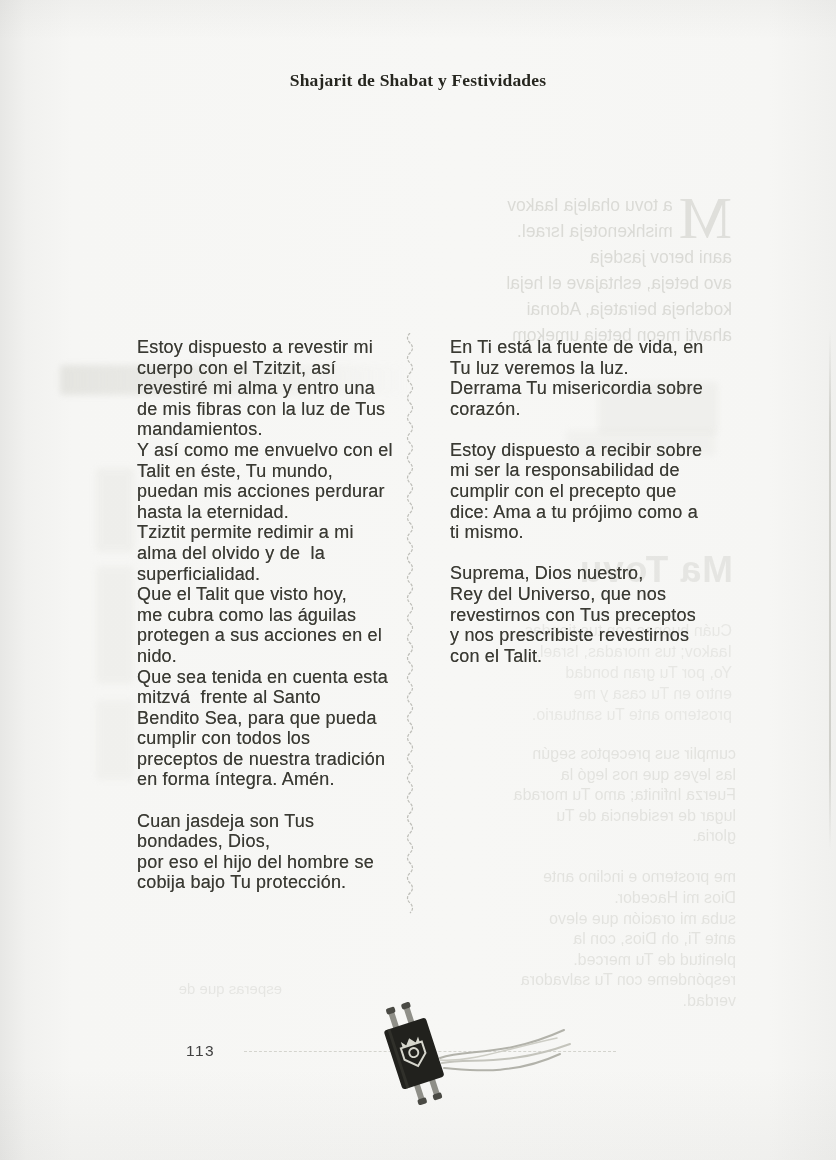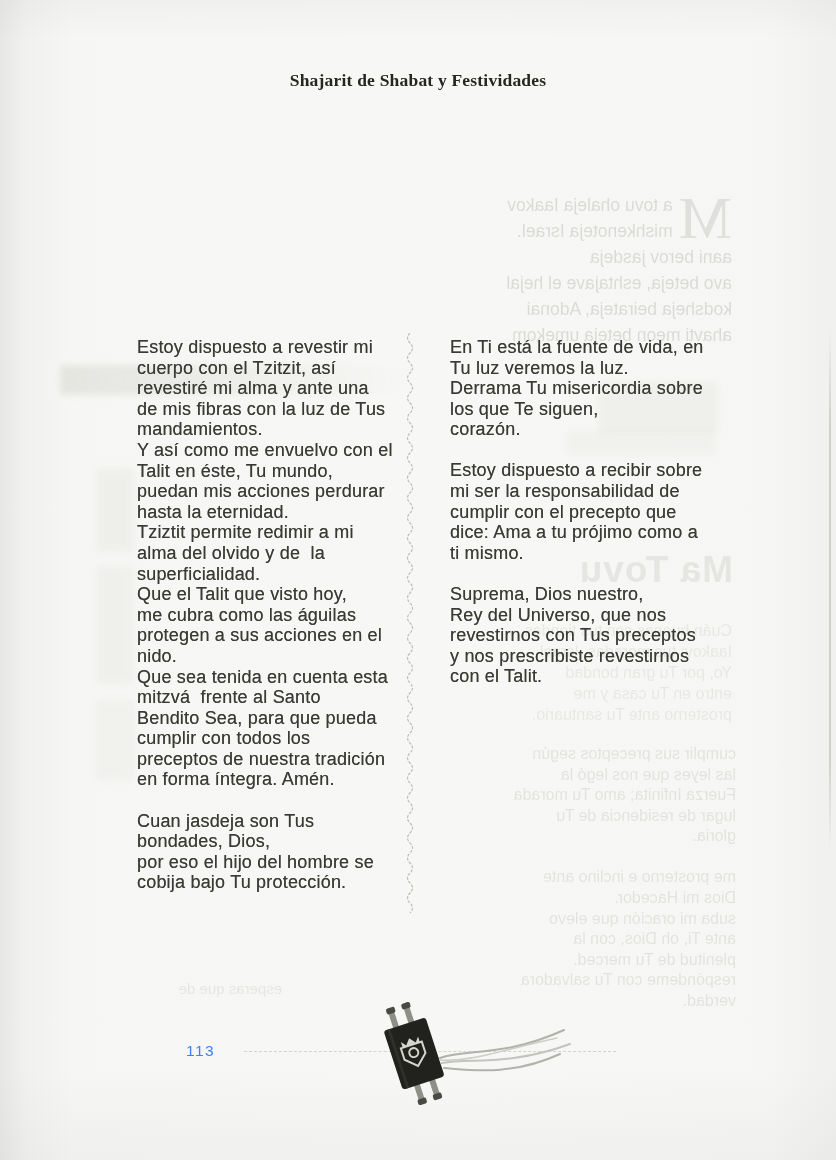--- a/index.html
+++ b/index.html
@@ -43,21 +43,21 @@
        background:linear-gradient(90deg,#d6d6d0,rgba(219,219,213,0));}
   .sm2{left:96px;top:468px;width:38px;height:84px;opacity:.25;}
   .sm3{left:96px;top:566px;width:38px;height:118px;opacity:.22;}
   .sm4{left:96px;top:700px;width:38px;height:80px;opacity:.20;}
   .sm5{left:598px;top:382px;width:120px;height:52px;opacity:.24;}
   .sm6{left:566px;top:430px;width:150px;height:26px;opacity:.18;}
 
   .edge-line{position:absolute;left:829px;top:330px;width:2px;height:520px;opacity:.8;z-index:2;
     background:linear-gradient(180deg,rgba(185,185,179,0),#c8c8c2 18%,#c8c8c2 82%,rgba(185,185,179,0));}
 
-  .page-number{position:absolute;left:186px;top:1042px;font-size:15.5px;color:#3b82f6;
+  .page-number{position:absolute;left:186px;top:1042px;font-size:15.5px;color:#404040;
     letter-spacing:1.5px;z-index:5;}
   .dotline{position:absolute;left:244px;top:1051px;width:372px;height:0;
     border-top:1px dashed #cfcfc8;opacity:.85;z-index:3;}
   .torah{position:absolute;left:352px;top:1000px;z-index:6;}
 </style>
 </head>
 <body>
 
 <div class="smudge sm1"></div>
 <div class="smudge sm2"></div>
@@ -101,21 +101,21 @@
     <div class="line">verdad.</div>
   </div>
 <div class="ghost ghost-bottom-left">esperas que de</div>
 
 <h1 class="page-title">Shajarit de Shabat y Festividades</h1>
 
 <div class="col col-left">
   <div class="para">
       <div class="line">Estoy dispuesto a revestir mi</div>
       <div class="line">cuerpo con el Tzitzit, así</div>
-      <div class="line">revestiré mi alma y ante una</div>
+      <div class="line">revestiré mi alma y entro una</div>
       <div class="line">de mis fibras con la luz de Tus</div>
       <div class="line">mandamientos.</div>
       <div class="line">Y así como me envuelvo con el</div>
       <div class="line">Talit en éste, Tu mundo,</div>
       <div class="line">puedan mis acciones perdurar</div>
       <div class="line">hasta la eternidad.</div>
       <div class="line">Tziztit permite redimir a mi</div>
       <div class="line">alma del olvido y de  la</div>
       <div class="line">superficialidad.</div>
       <div class="line">Que el Talit que visto hoy,</div>
@@ -139,21 +139,20 @@
 
 <svg class="divider" width="16" height="582" viewBox="0 0 16 582">
   <path d="M8 0 Q3 5 8 10 T8 20 T8 30 T8 40 T8 50 T8 60 T8 70 T8 80 T8 90 T8 100 T8 110 T8 120 T8 130 T8 140 T8 150 T8 160 T8 170 T8 180 T8 190 T8 200 T8 210 T8 220 T8 230 T8 240 T8 250 T8 260 T8 270 T8 280 T8 290 T8 300 T8 310 T8 320 T8 330 T8 340 T8 350 T8 360 T8 370 T8 380 T8 390 T8 400 T8 410 T8 420 T8 430 T8 440 T8 450 T8 460 T8 470 T8 480 T8 490 T8 500 T8 510 T8 520 T8 530 T8 540 T8 550 T8 560 T8 570 T8 580" fill="none" stroke="#ababa4" stroke-width="1.2" opacity=".75" stroke-dasharray="3 1.4"></path>
 </svg>
 
 <div class="col col-right">
   <div class="para">
       <div class="line">En Ti está la fuente de vida, en</div>
       <div class="line">Tu luz veremos la luz.</div>
       <div class="line">Derrama Tu misericordia sobre</div>
-      <div class="line">los que Te siguen,</div>
       <div class="line">corazón.</div>
     </div>
   <div class="para">
       <div class="line">Estoy dispuesto a recibir sobre</div>
       <div class="line">mi ser la responsabilidad de</div>
       <div class="line">cumplir con el precepto que</div>
       <div class="line">dice: Ama a tu prójimo como a</div>
       <div class="line">ti mismo.</div>
     </div>
   <div class="para">

